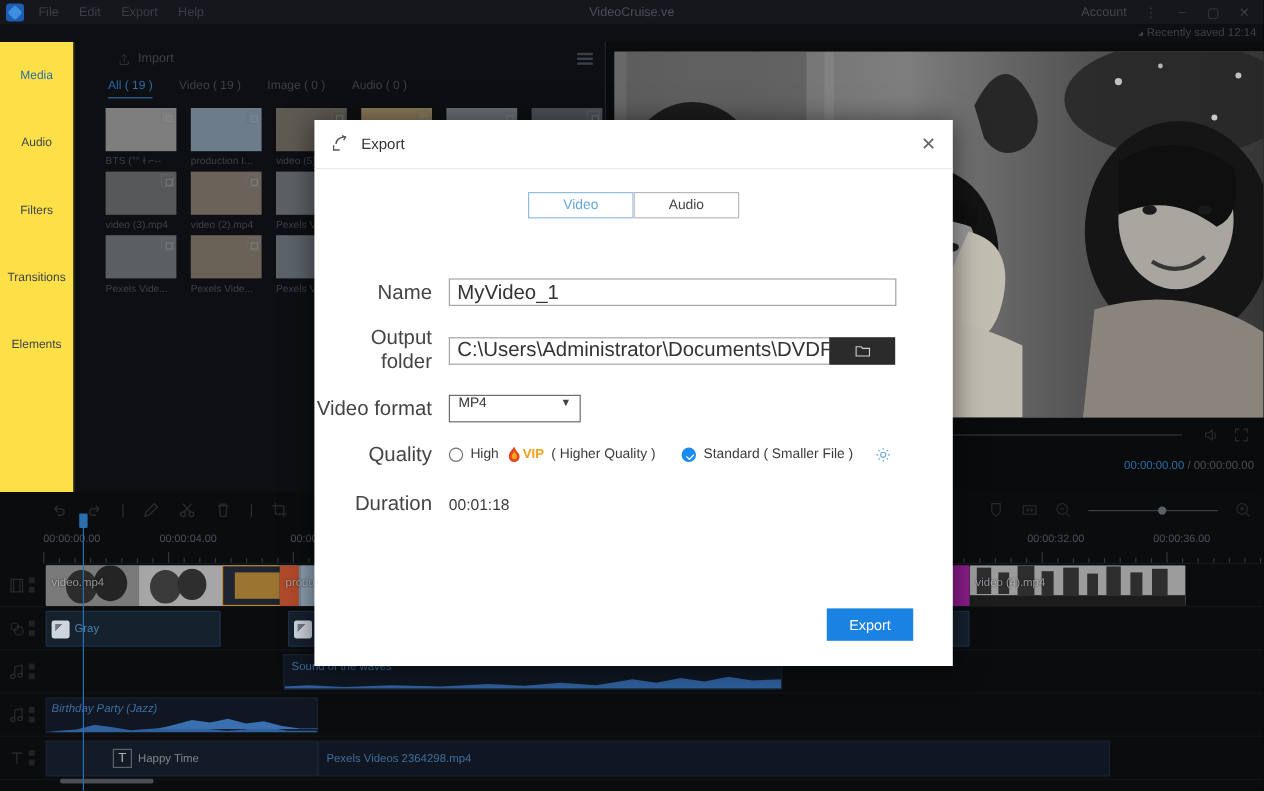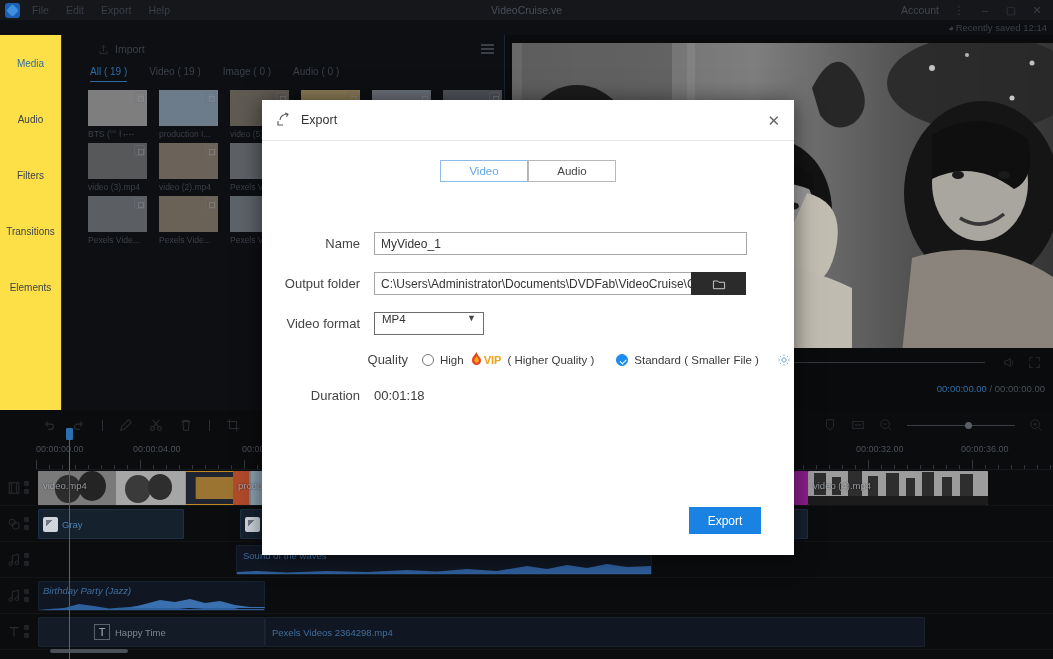--- a/index.html
+++ b/index.html
@@ -180,24 +180,24 @@
   .export-ic { width: 16px; height: 16px; }
   .modal-close { margin-left: auto; font-size: 15px; color: #666; line-height: 1; }
   .seg-wrap { display: flex; justify-content: center; margin-top: 19px; }
   .seg {
     width: 88px; height: 22px; display: flex; align-items: center; justify-content: center;
     font-size: 11.5px; border: 1px solid #b9b9b9; color: #444; background: #fff;
   }
   .seg.active { border-color: #8fbde8; color: #65a7e0; }
   .seg + .seg { border-left: 1px solid #b9b9b9; }
   .frow { display: flex; align-items: center; margin-top: 16px; }
-  .flabel { width: 112px; text-align: right; padding-right: 14px; font-size: 13px; color: #444; }
+  .flabel { width: 112px; text-align: right; padding-right: 14px; font-size: 17px; color: #444; }
   .finput {
     height: 23px; border: 1px solid #a6a6a6; background: #fff;
-    font-size: 12px; color: #333; padding: 0 6px; display: flex; align-items: center;
+    font-size: 17px; color: #333; padding: 0 6px; display: flex; align-items: center;
   }
   .finput.name { width: 373px; }
   .finput.folder { width: 317px; border-right: none; overflow: hidden; white-space: nowrap; }
   .browse-btn {
     width: 55px; height: 23px; background: #2b2b2b; display: flex;
     align-items: center; justify-content: center;
   }
   .folder-ic { width: 14px; height: 12px; }
   .select {
     width: 110px; height: 23px; border: 1px solid #6d6d6d; background: #fff;
@@ -805,21 +805,21 @@
     </div>
 
     <div class="frow" style="margin-top:17px;">
       <div class="flabel">Video format</div>
       <div class="select">
         <span>MP4</span>
         <span class="caret">▼</span>
       </div>
     </div>
 
-    <div class="frow" style="margin-top:17px;margin-left:48px;">
+    <div class="frow" style="margin-top:17px;">
       <div class="flabel">Quality</div>
       <div class="qopt">
         <span class="radio"></span>
         <span>High</span>
         <svg class="flame" viewBox="0 0 13 15">
           <path d="M6.5 0C5 3 2 4.5 2 8.5a4.5 4.5 0 009 0C11 5.5 8 4.5 6.5 0z" fill="#e8451f"></path>
           <path d="M6.5 4c-.8 1.8-2.2 2.6-2.2 4.8a2.4 2.4 0 004.7 0c0-2.2-1.5-3-2.5-4.8z" fill="#f5a623"></path>
         </svg>
         <span class="vip">VIP</span>
         <span>( Higher Quality )</span>

